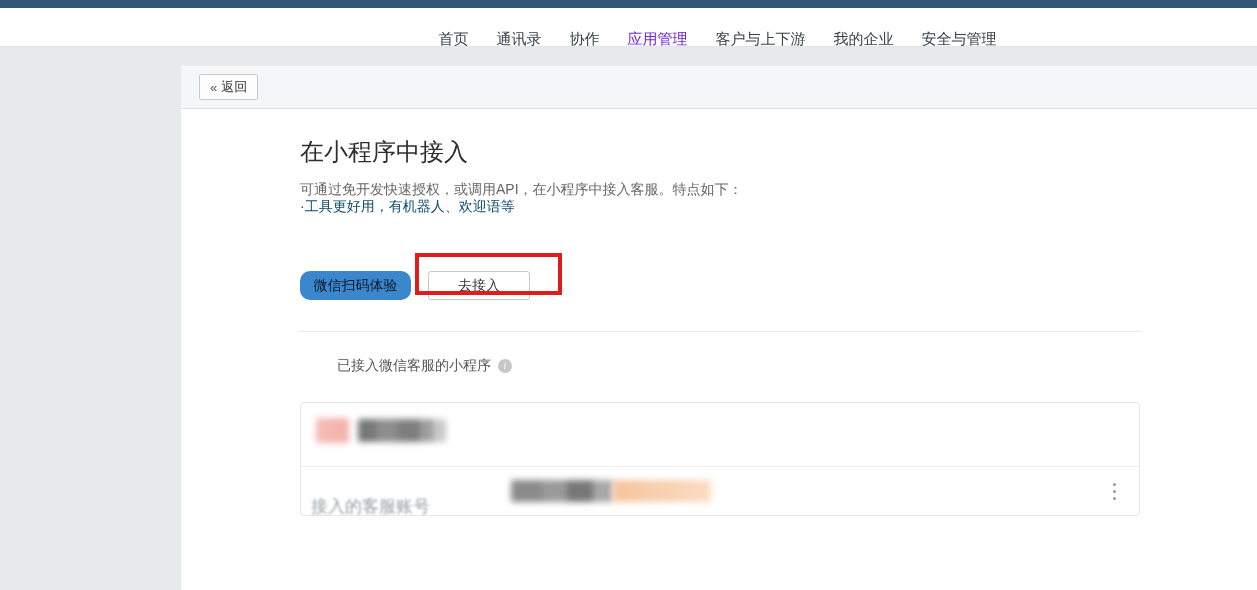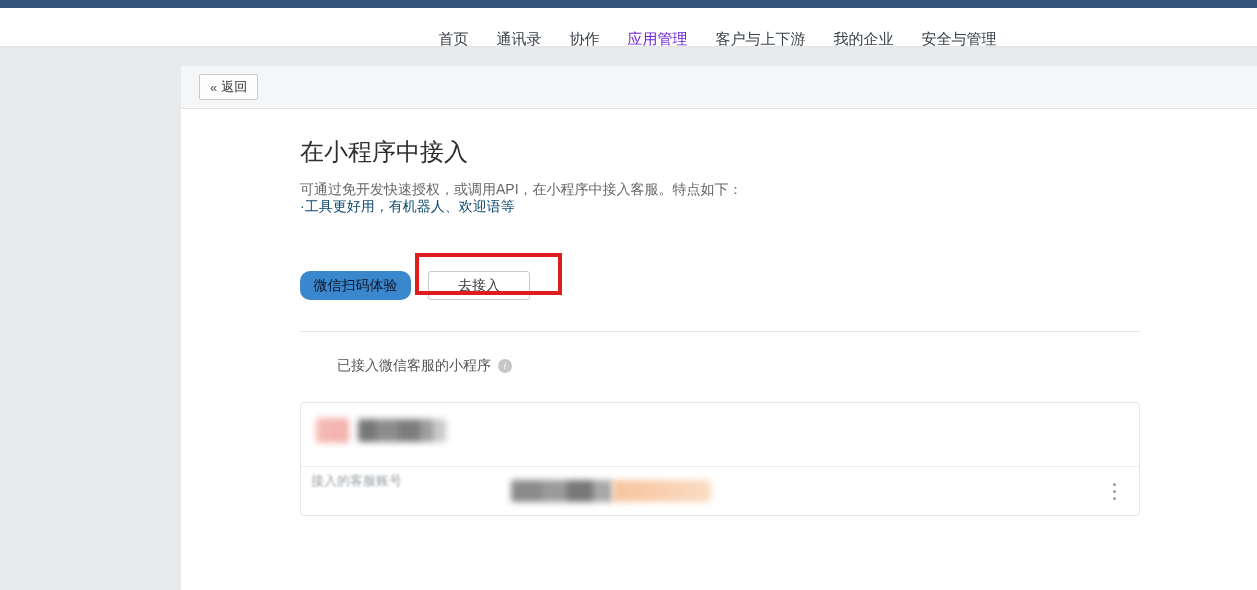--- a/index.html
+++ b/index.html
@@ -67,21 +67,21 @@
   .redact { position:absolute; filter:blur(3px); border-radius:2px; }
   .r-pink   { left:15px; top:15px; width:33px; height:25px;
     background:linear-gradient(90deg,#f5bcb8,#f3b0ac); }
   .r-gray1  { left:57px; top:16px; width:88px; height:23px;
     background:linear-gradient(90deg,#777 0 20%,#8d8d8d 20% 45%,#7d7d7d 45% 70%,#9d9d9d 70% 85%,#c9c9c9 85%); }
   .r-gray2  { left:210px; top:13px; width:102px; height:22px;
     background:linear-gradient(90deg,#8b8b8b 0 30%,#9a9a9a 30% 55%,#777 55% 80%,#a8a8a8 80%); }
   .r-orange { left:312px; top:13px; width:98px; height:22px;
     background:linear-gradient(90deg,#f6c49e,#f9d3b4 60%,#fbdcc3); }
 
-  .row-label { position:absolute; left:10px; top:5px; font-size:13px; color:#9aa0a6;
+  .row-label { position:absolute; left:10px; top:28px; font-size:17px; color:#9aa0a6;
     filter:blur(0.8px); white-space:nowrap; }
 
   .more-menu { position:absolute; right:16px; top:9px; width:18px; height:30px;
     display:flex; flex-direction:column; align-items:center; justify-content:center; gap:4px;
     cursor:pointer; }
   .more-menu i { width:3px; height:3px; border-radius:50%; background:#9a9a9a; display:block; }
 </style>
 </head>
 <body>
 

